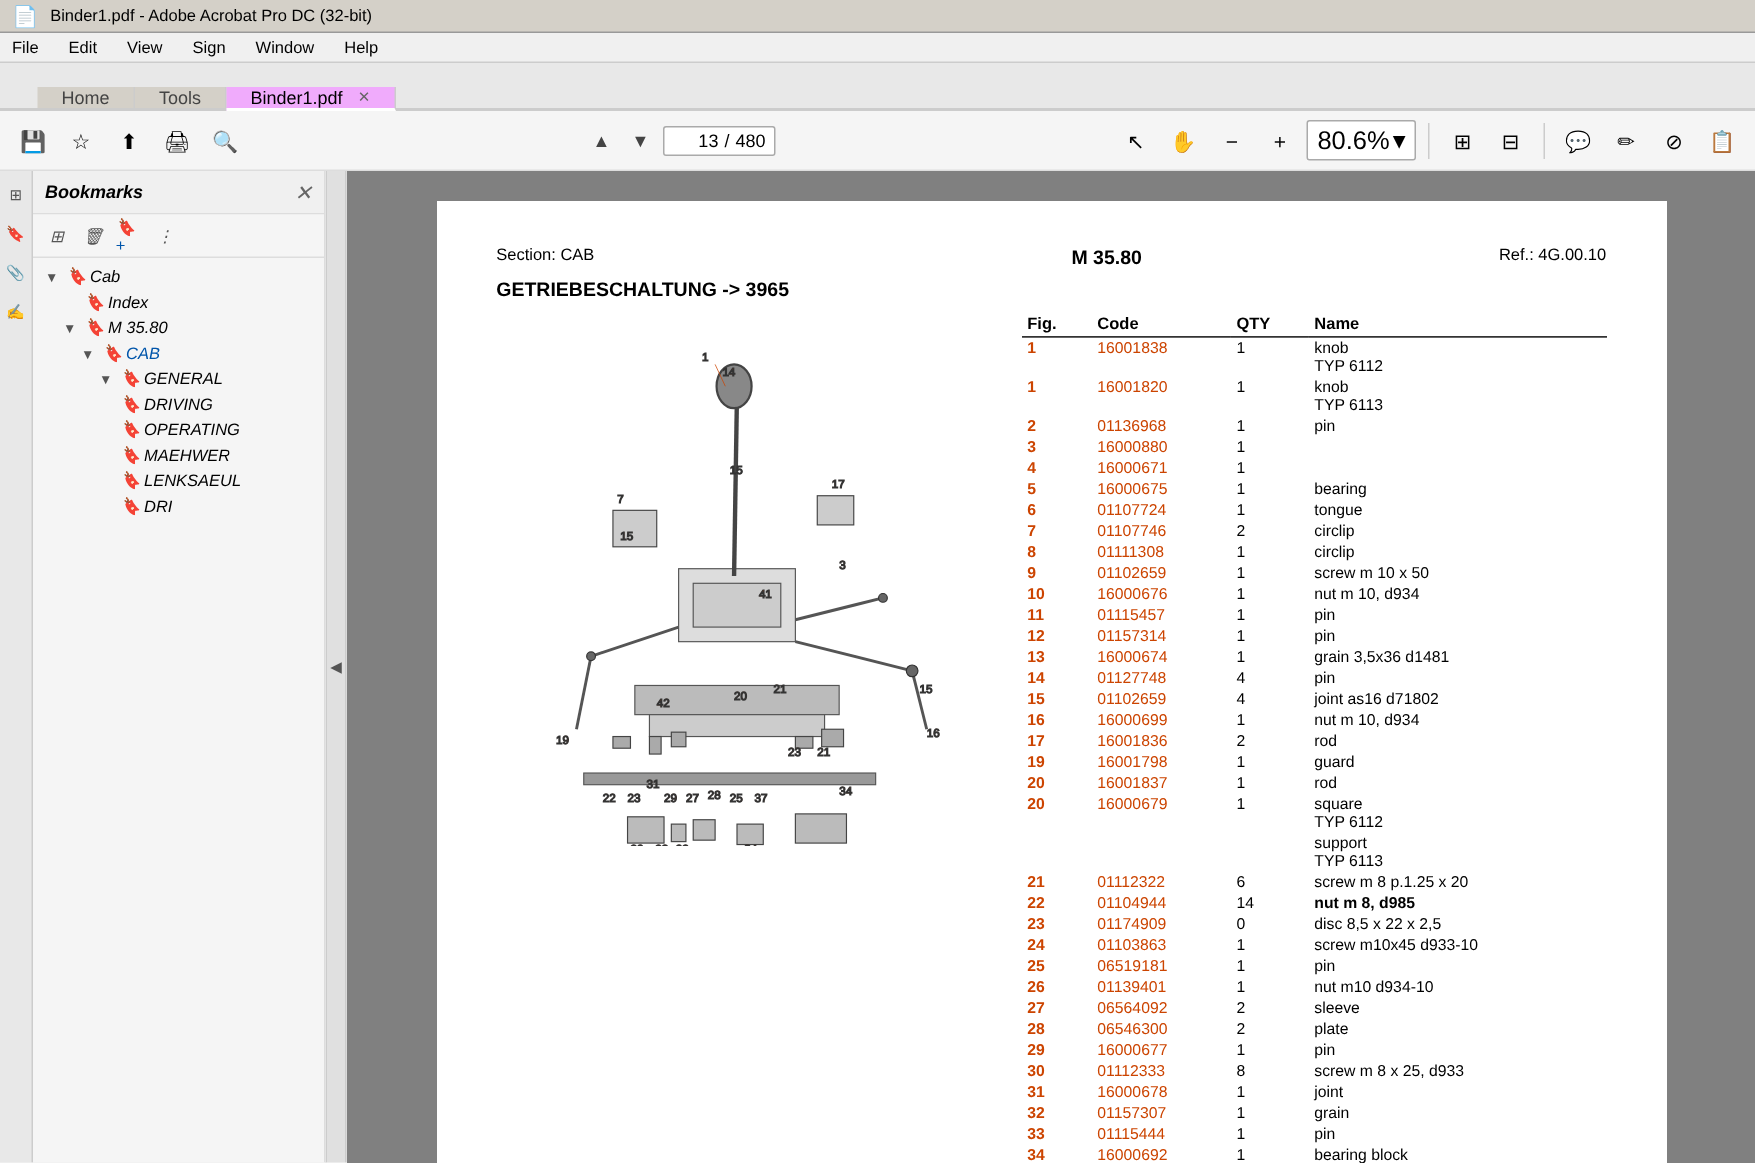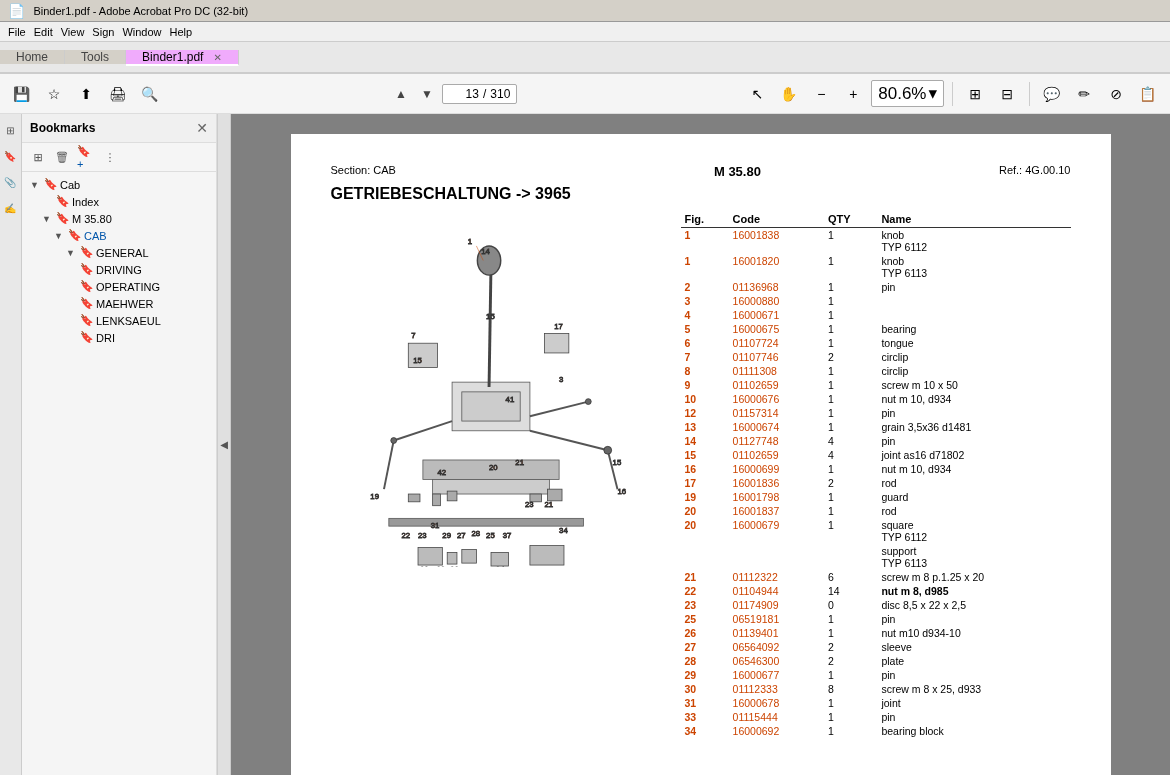--- a/index.html
+++ b/index.html
@@ -18,30 +18,32 @@
 
     
     .menu-bar {
       background: #f0f0f0;
       height: 20px;
       display: flex;
       align-items: center;
       padding: 0 4px;
       font-size: 11px;
       border-bottom: 1px solid #ccc;
+      gap: 12px;
     }
     .menu-item { cursor: pointer; padding: 2px 4px; }
 
     
     .tab-bar {
       background: #e8e8e8;
       height: 32px;
       display: flex;
-      align-items: center;
+      align-items: flex-end;
       border-bottom: 2px solid #ccc;
+      padding-left: 25px;
     }
     .tab {
       padding: 0 16px;
       display: flex;
       align-items: center;
       font-size: 12px;
       cursor: pointer;
       border-right: 1px solid #ccc;
       gap: 6px;
     }
@@ -173,21 +175,21 @@
       padding: 30px 40px;
       position: relative;
     }
 
     
     .page-header {
       display: flex; justify-content: space-between;
       font-size: 11px; margin-bottom: 6px;
     }
 
-    .doc-title { font-weight: bold; font-size: 16px; margin-bottom: 4px; }
+    .doc-title { font-weight: bold; font-size: 13px; margin-bottom: 4px; }
 
     .parts-table { width: 100%; border-collapse: collapse; font-size: 10.5px; margin-top: 4px; }
     .parts-table th {
       border-bottom: 1px solid #333;
       text-align: left;
       padding: 2px 4px;
       font-weight: bold;
       font-size: 11px;
     }
     .parts-table td { padding: 1px 4px; vertical-align: top; }
@@ -251,21 +253,21 @@
   <div class="toolbar-btn" title="Search">🔍</div>
 
   <div class="toolbar-spacer"></div>
 
   <div class="nav-btn">▲</div>
   <div class="nav-btn">▼</div>
 
   <div class="nav-input-group">
     <input type="text" style="width: 30px; border: none; outline: none; text-align: right; font-size: 12px;" value="13">
     <span>/</span>
-    <span>310</span>
+    <span>480</span>
   </div>
 
   <div class="toolbar-spacer"></div>
 
   <div class="toolbar-btn" title="Select">↖</div>
   <div class="toolbar-btn" title="Hand">✋</div>
   <div class="toolbar-btn" title="Zoom Out">−</div>
   <div class="toolbar-btn" title="Zoom In">+</div>
 
   <div class="zoom-group">
@@ -288,21 +290,21 @@
 
 <div class="main-area">
 
   <div style="width:22px; background:#e8e8e8; border-right:1px solid #ccc; display:flex; flex-direction:column; align-items:center; padding-top:6px; gap:6px;">
     <div class="sidebar-icon-btn" title="Pages">⊞</div>
     <div class="sidebar-icon-btn" title="Bookmarks" style="color:#0055aa;">🔖</div>
     <div class="sidebar-icon-btn" title="Attachments">📎</div>
     <div class="sidebar-icon-btn" title="Signatures">✍</div>
   </div>
 
-  <div class="sidebar" style="position:relative;">
+  <div class="sidebar" style="position:relative;font-style:italic;">
     <div class="bookmarks-header">
       <span class="bookmarks-title">Bookmarks</span>
       <span class="bookmarks-close">✕</span>
     </div>
     <div class="bookmarks-toolbar">
       <div class="bm-btn" title="Expand All">⊞</div>
       <div class="bm-btn" title="Delete">🗑</div>
       <div class="bm-btn" title="Add" style="color:#0055aa;">🔖+</div>
       <div class="bm-btn" title="Options">⋮</div>
     </div>
@@ -541,20 +543,26 @@
                   <td>1</td>
                   <td style="white-space: pre-line;">screw m 10 x 50</td>
                 </tr>
                 <tr>
                   <td class="fig">10</td>
                   <td class="code">16000676</td>
                   <td>1</td>
                   <td style="white-space: pre-line;">nut m 10, d934</td>
                 </tr>
                 <tr>
+                  <td class="fig">11</td>
+                  <td class="code">01115457</td>
+                  <td>1</td>
+                  <td style="white-space: pre-line;">pin</td>
+                </tr>
+                <tr>
                   <td class="fig">12</td>
                   <td class="code">01157314</td>
                   <td>1</td>
                   <td style="white-space: pre-line;">pin</td>
                 </tr>
                 <tr>
                   <td class="fig">13</td>
                   <td class="code">16000674</td>
                   <td>1</td>
                   <td style="white-space: pre-line;">grain 3,5x36 d1481</td>
@@ -621,20 +629,26 @@
                   <td>14</td>
                   <td style="white-space: pre-line; font-weight: bold;">nut m 8, d985</td>
                 </tr>
                 <tr>
                   <td class="fig">23</td>
                   <td class="code">01174909</td>
                   <td>0</td>
                   <td style="white-space: pre-line;">disc 8,5 x 22 x 2,5</td>
                 </tr>
                 <tr>
+                  <td class="fig">24</td>
+                  <td class="code">01103863</td>
+                  <td>1</td>
+                  <td style="white-space: pre-line;">screw m10x45 d933-10</td>
+                </tr>
+                <tr>
                   <td class="fig">25</td>
                   <td class="code">06519181</td>
                   <td>1</td>
                   <td style="white-space: pre-line;">pin</td>
                 </tr>
                 <tr>
                   <td class="fig">26</td>
                   <td class="code">01139401</td>
                   <td>1</td>
                   <td style="white-space: pre-line;">nut m10 d934-10</td>
@@ -663,20 +677,26 @@
                   <td>8</td>
                   <td style="white-space: pre-line;">screw m 8 x 25, d933</td>
                 </tr>
                 <tr>
                   <td class="fig">31</td>
                   <td class="code">16000678</td>
                   <td>1</td>
                   <td style="white-space: pre-line;">joint</td>
                 </tr>
                 <tr>
+                  <td class="fig">32</td>
+                  <td class="code">01157307</td>
+                  <td>1</td>
+                  <td style="white-space: pre-line;">grain</td>
+                </tr>
+                <tr>
                   <td class="fig">33</td>
                   <td class="code">01115444</td>
                   <td>1</td>
                   <td style="white-space: pre-line;">pin</td>
                 </tr>
                 <tr>
                   <td class="fig">34</td>
                   <td class="code">16000692</td>
                   <td>1</td>
                   <td style="white-space: pre-line;">bearing block</td>

